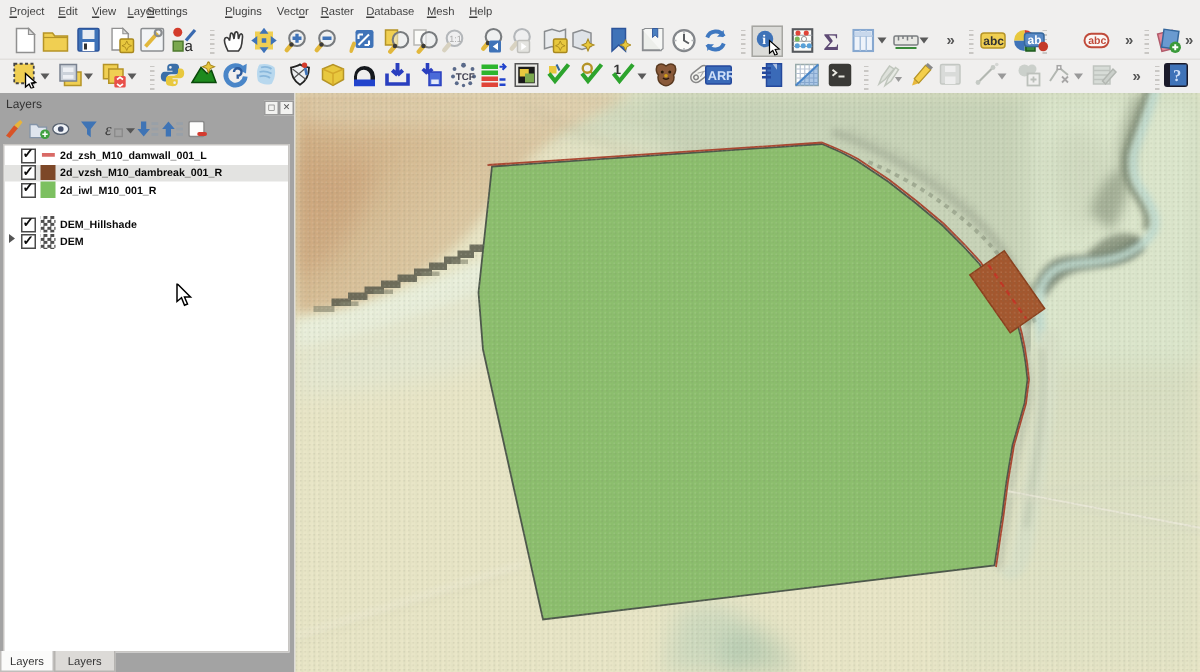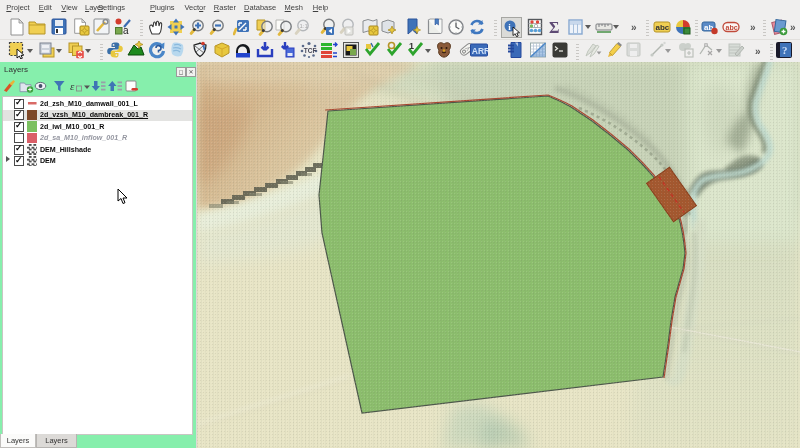--- a/index.html
+++ b/index.html
@@ -8,21 +8,21 @@
 #menubar span{position:absolute;top:3px;}
 #menubar u{text-decoration:underline;}
 #tb{position:absolute;left:0;top:15px;width:800px;height:47px;background:#f0efee;border-bottom:1px solid #d4d2cf;}
 .ic{position:absolute;width:20px;height:20px;}
 .ic svg{position:absolute;left:0;top:0}
 .hdl{position:absolute;width:3px;height:16px;background-image:repeating-linear-gradient(to bottom,#c9c7c4 0 1px,transparent 1px 3px);}
 .dd{position:absolute;width:0;height:0;border-left:3.5px solid transparent;border-right:3.5px solid transparent;border-top:4px solid #5a5a5a;}
 .chev{position:absolute;font-size:10px;color:#555;font-weight:bold;letter-spacing:-1px}
 .chk{background:repeating-conic-gradient(#4f4f4f 0 25%,#fdfdfd 0 50%) 0 0/4.6px 4.6px;}
 
-#panel{position:absolute;left:0;top:62px;width:196px;height:386px;background:#86efac;}
+#panel{position:absolute;left:0;top:62px;width:196px;height:386px;background:#a3a3a3;}
 #ptitle{position:absolute;left:4px;top:3px;font-size:8px;color:#333;}
 .pbtn{position:absolute;top:5px;width:8px;height:8px;border:1px solid #9a9a9a;background:#f2f2f0;font-size:6px;line-height:8px;text-align:center;color:#555}
 #plist{position:absolute;left:2px;top:34px;width:189px;height:337px;background:#fff;border:1px solid #c8c6c3;}
 .lrow{position:absolute;left:0;width:100%;height:11.5px;font-size:7.1px;font-weight:bold;color:#0a0a0a;white-space:nowrap}
 .cb{position:absolute;left:11px;top:0.5px;width:8px;height:8px;border:1px solid #4a4a4a;background:#fff;}
 .ck{position:absolute;left:0px;top:-2.5px;font-size:9px;color:#0a0a0a;font-weight:bold}
 .sw{position:absolute;left:23.5px;top:0px;width:10.5px;height:10.5px;}
 .ltxt{position:absolute;left:37px;top:1.5px;}
 
 #tabs{position:absolute;left:0;top:372px;width:196px;height:14px;}
@@ -277,21 +277,21 @@
 <div class="ic" style="left:674px;top:3px">
       <svg width="18" height="18">
         <path d="M9,2 A7,7 0 0 1 16,9 L9,9 Z" fill="#d33b2b"></path>
         <path d="M16,9 A7,7 0 0 1 9,16 L9,9 Z" fill="#3a8a3a"></path>
         <path d="M9,16 A7,7 0 0 1 2,9 L9,9 Z" fill="#3f73b8"></path>
         <path d="M2,9 A7,7 0 0 1 9,2 L9,9 Z" fill="#e8c83e"></path>
         <rect x="10" y="10" width="6" height="6" fill="#3a8a3a" stroke="#1e5a1e"></rect>
       </svg>
     </div>
 <div class="hdl" style="left:695px;top:5px"></div>
-<div class="ic" style="left:701px;top:3px">
+<div class="ic" style="left:682px;top:3px">
       <svg width="18" height="18">
         <rect x="1" y="4" width="13" height="9" rx="2" fill="#5a8ac6" stroke="#35679c"></rect>
         <text x="3" y="11.5" font-size="8" font-weight="bold" fill="#fff">ab</text>
         <circle cx="13.5" cy="13" r="3.2" fill="#c43a2a"></circle>
       </svg>
     </div>
 <div class="ic" style="left:722px;top:3px">
       <svg width="18" height="18">
         <rect x="1" y="4.5" width="16" height="9" rx="4.5" fill="#fbf6f4" stroke="#c04a3a" stroke-width="1.3"></rect>
         <text x="3.5" y="11.5" font-size="7" font-weight="bold" fill="#c04a3a">abc</text>
@@ -618,33 +618,28 @@
         <svg class="sw" viewBox="0 0 11 11">
           <path d="M1,5.5 h9" stroke="#d96a66" stroke-width="2.6"></path>
         </svg>
         <span class="ltxt">2d_zsh_M10_damwall_001_L</span>
       </div>
   <div class="lrow" style="top:12.5px;background:#e3e3e1">
         <span class="cb">
           <span class="ck">✓</span>
         </span>
         <span class="sw" style="background:#7d4828"></span>
-        <span class="ltxt" style="text-decoration:underline">2d_vzsh_M10_dambreak_001_R</span>
+        <span class="ltxt" style="">2d_vzsh_M10_dambreak_001_R</span>
       </div>
   <div class="lrow" style="top:24px">
         <span class="cb">
           <span class="ck">✓</span>
         </span>
         <span class="sw" style="background:#7cc060"></span>
         <span class="ltxt">2d_iwl_M10_001_R</span>
-      </div>
-  <div class="lrow" style="top:35.5px;color:#9496a0;font-style:italic">
-        <span class="cb"></span>
-        <span class="sw" style="background:#da5f68"></span>
-        <span class="ltxt">2d_sa_M10_inflow_001_R</span>
       </div>
   <div class="lrow" style="top:47px">
         <span class="cb">
           <span class="ck">✓</span>
         </span>
         <span class="sw chk"></span>
         <span class="ltxt">DEM_Hillshade</span>
       </div>
   <div class="lrow" style="top:58.5px">
         <span style="position:absolute;left:3px;top:0px;width:0;height:0;border-top:3.5px solid transparent;border-bottom:3.5px solid transparent;border-left:4.5px solid #555"></span>

